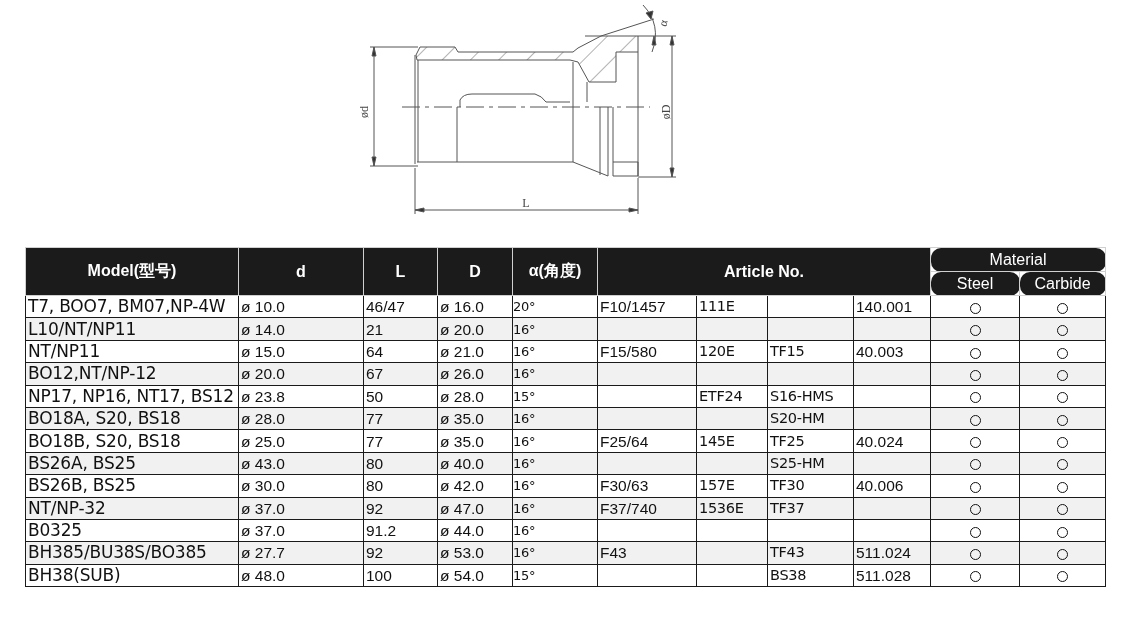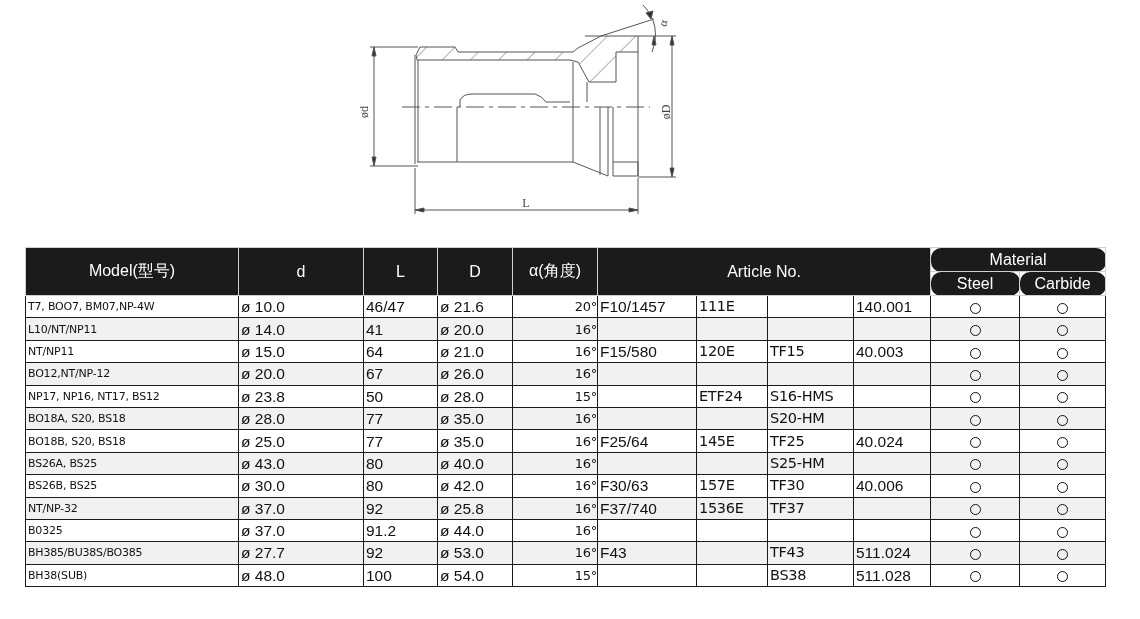--- a/index.html
+++ b/index.html
@@ -1,25 +1,25 @@
 <!DOCTYPE html>
 <html><head>
 <meta charset="utf-8">
 <style>
   html, body { margin: 0; padding: 0; background: #ffffff; }
   body { width: 1140px; height: 619px; position: relative; overflow: hidden; font-family: "Liberation Sans", sans-serif; color: #111; }
   .drawing { position: absolute; left: 360px; top: 0; width: 340px; height: 220px; }
   .spec-table { position: absolute; left: 25px; top: 247px; border-collapse: collapse; table-layout: fixed; width: 1080px; }
   .spec-table th { background: #1b1b1b; color: #ffffff; font-weight: normal; font-size: 16px; border: 1px solid #d0d0d0; padding: 0; text-align: center; }
-  .spec-table th.tall { height: 47px; }
+  .spec-table th.tall { height: 47px; font-weight: bold; }
   .spec-table th.half { height: 23px; font-size: 16px; border-radius: 10px; }
   .spec-table td { border: 1px solid #1a1a1a; height: 21.4px; padding: 0 0 0 2px; font-size: 14.5px; line-height: 21px; white-space: nowrap; overflow: hidden; font-family: "DejaVu Sans", sans-serif; letter-spacing: -0.3px; }
-  .spec-table td.model { font-size: 11px; letter-spacing: -0.2px; }
+  .spec-table td.model { font-size: 17px; letter-spacing: -0.2px; }
   .spec-table td.num { font-size: 15.5px; font-family: "Liberation Sans", sans-serif; letter-spacing: 0; }
-  .spec-table td.ang { text-align: right; font-size: 13px; padding: 0; }
+  .spec-table td.ang { text-align: left; font-size: 13px; padding: 0; }
   .spec-table td.mat { text-align: center; font-size: 15px; padding: 0; font-family: "Liberation Sans", sans-serif; }
   .spec-table tbody tr:nth-child(even) td { background: #f1f1f1; }
   .ring { display: inline-block; width: 9px; height: 9px; border: 1.6px solid #111; border-radius: 50%; vertical-align: middle; }
 </style>
 </head>
 <body>
 
 <svg class="drawing" viewBox="0 0 340 220" xmlns="http://www.w3.org/2000/svg">
   <defs>
     <pattern id="hatch" patternUnits="userSpaceOnUse" width="20" height="20" patternTransform="rotate(45)">
@@ -108,33 +108,33 @@
     <tr>
       <th class="half">Steel</th>
       <th class="half">Carbide</th>
     </tr>
   </thead>
   <tbody id="tbody">
       <tr>
         <td class="model">T7,  BOO7,  BM07,NP-4W</td>
         <td class="num">ø 10.0</td>
         <td class="num">46/47</td>
-        <td class="num">ø 21.6</td>
+        <td class="num">ø 16.0</td>
         <td class="ang">20°</td>
         <td class="num">F10/1457</td>
         <td>111E</td>
         <td></td>
         <td class="num">140.001</td>
         <td class="mat"><span class="ring" title="O"></span></td>
         <td class="mat"><span class="ring" title="O"></span></td>
       </tr>
       <tr>
         <td class="model">L10/NT/NP11</td>
         <td class="num">ø 14.0</td>
-        <td class="num">41</td>
+        <td class="num">21</td>
         <td class="num">ø 20.0</td>
         <td class="ang">16°</td>
         <td class="num"></td>
         <td></td>
         <td></td>
         <td class="num"></td>
         <td class="mat"><span class="ring" title="O"></span></td>
         <td class="mat"><span class="ring" title="O"></span></td>
       </tr>
       <tr>
@@ -225,21 +225,21 @@
         <td>157E</td>
         <td>TF30</td>
         <td class="num">40.006</td>
         <td class="mat"><span class="ring" title="O"></span></td>
         <td class="mat"><span class="ring" title="O"></span></td>
       </tr>
       <tr>
         <td class="model">NT/NP-32</td>
         <td class="num">ø 37.0</td>
         <td class="num">92</td>
-        <td class="num">ø 25.8</td>
+        <td class="num">ø 47.0</td>
         <td class="ang">16°</td>
         <td class="num">F37/740</td>
         <td>1536E</td>
         <td>TF37</td>
         <td class="num"></td>
         <td class="mat"><span class="ring" title="O"></span></td>
         <td class="mat"><span class="ring" title="O"></span></td>
       </tr>
       <tr>
         <td class="model">B0325</td>

